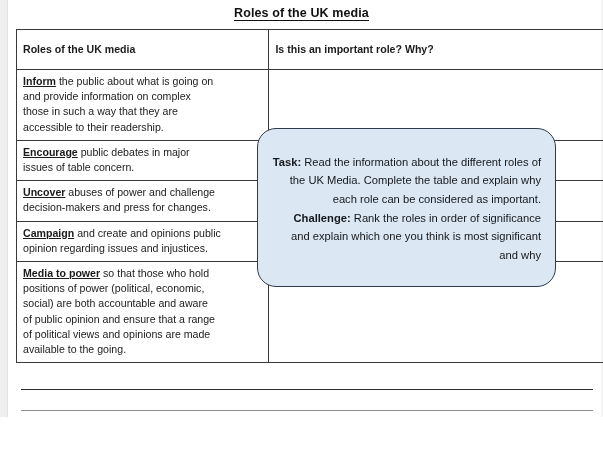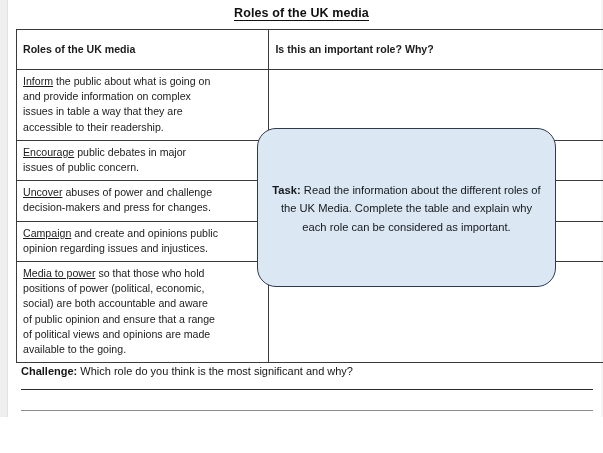--- a/index.html
+++ b/index.html
@@ -84,21 +84,21 @@
     text-align: left;
     height: 28px;
     vertical-align: middle !important;
     padding-top: 6px !important;
   }
   .hdr-left  { font-size: 12.6px; }
   .hdr-right { font-size: 10.4px; }
 
   .role-cell { }
   .role-cell .lead {
-    font-weight: normal;
+    font-weight: bold;
     text-decoration: underline;
     text-underline-offset: 1px;
     text-align: right;
   }
   .role-cell .line { display: block; }
 
   
   .r-inform   td { height: 60px; }
   .r-encourage td { height: 30px; }
   .r-uncover  td { height: 30px; }
@@ -110,21 +110,21 @@
     position: absolute;
     left: 257px;
     top: 128px;
     width: 299px;
     height: 159px;
     box-sizing: border-box;
     background: #dbe7f3;
     border: 1.3px solid #2f3b4d;
     border-radius: 19px;
     padding: 10px 14px 8px 14px;
-    text-align: center;
+    text-align: right;
     font-size: 11.2px;
     line-height: 18.6px;
     color: #15181c;
     display: flex;
     flex-direction: column;
     justify-content: center;
     z-index: 5;
   }
   #task-callout b { font-weight: bold; }
   #task-callout p { margin: 0; }
@@ -170,30 +170,30 @@
     <tbody>
       <tr>
         <th class="hdr-cell hdr-left">Roles of the UK media</th>
         <th class="hdr-cell hdr-right">Is this an important role? Why?</th>
       </tr>
 
       <tr class="r-inform">
         <td class="role-cell">
           <span class="lead">Inform</span><span class="tail"> the public about what is going on</span>
           <span class="line">and provide information on complex</span>
-          <span class="line">issues in table a way that they are</span>
+          <span class="line">those in such a way that they are</span>
           <span class="line">accessible to their readership.</span>
         </td>
         <td></td>
       </tr>
 
       <tr class="r-encourage">
         <td class="role-cell">
           <span class="lead">Encourage</span><span class="tail"> public debates in major</span>
-          <span class="line">issues of public concern.</span>
+          <span class="line">issues of table concern.</span>
         </td>
         <td></td>
       </tr>
 
       <tr class="r-uncover">
         <td class="role-cell">
           <span class="lead">Uncover</span><span class="tail"> abuses of power and challenge</span>
           <span class="line">decision-makers and press for changes.</span>
         </td>
         <td></td>
@@ -216,24 +216,22 @@
           <span class="line">of political views and opinions are made</span>
           <span class="line">available to the going.</span>
         </td>
         <td></td>
       </tr>
     </tbody>
   </table>
 
   <div id="task-callout">
     <p><b>Task:</b><span> Read the information about the different roles of the UK Media. Complete the table and explain why each role can be considered as important.</span></p>
+    <p><b>Challenge:</b><span> Rank the roles in order of significance and explain which one you think is most significant and why</span></p>
   </div>
 
-  <div id="challenge-prompt">
-    <b>Challenge:</b><span> Which role do you think is the most significant and why?</span>
-  </div>
 
   <div class="rule-line rule-dark" style="top:389px;"></div>
   <div class="rule-line rule-light" style="top:410px;"></div>
   <div class="rule-line rule-light" style="top:431px;"></div>
   <div class="rule-line rule-dark" style="top:450px;"></div>
 
 </div>
 
 </body></html>

